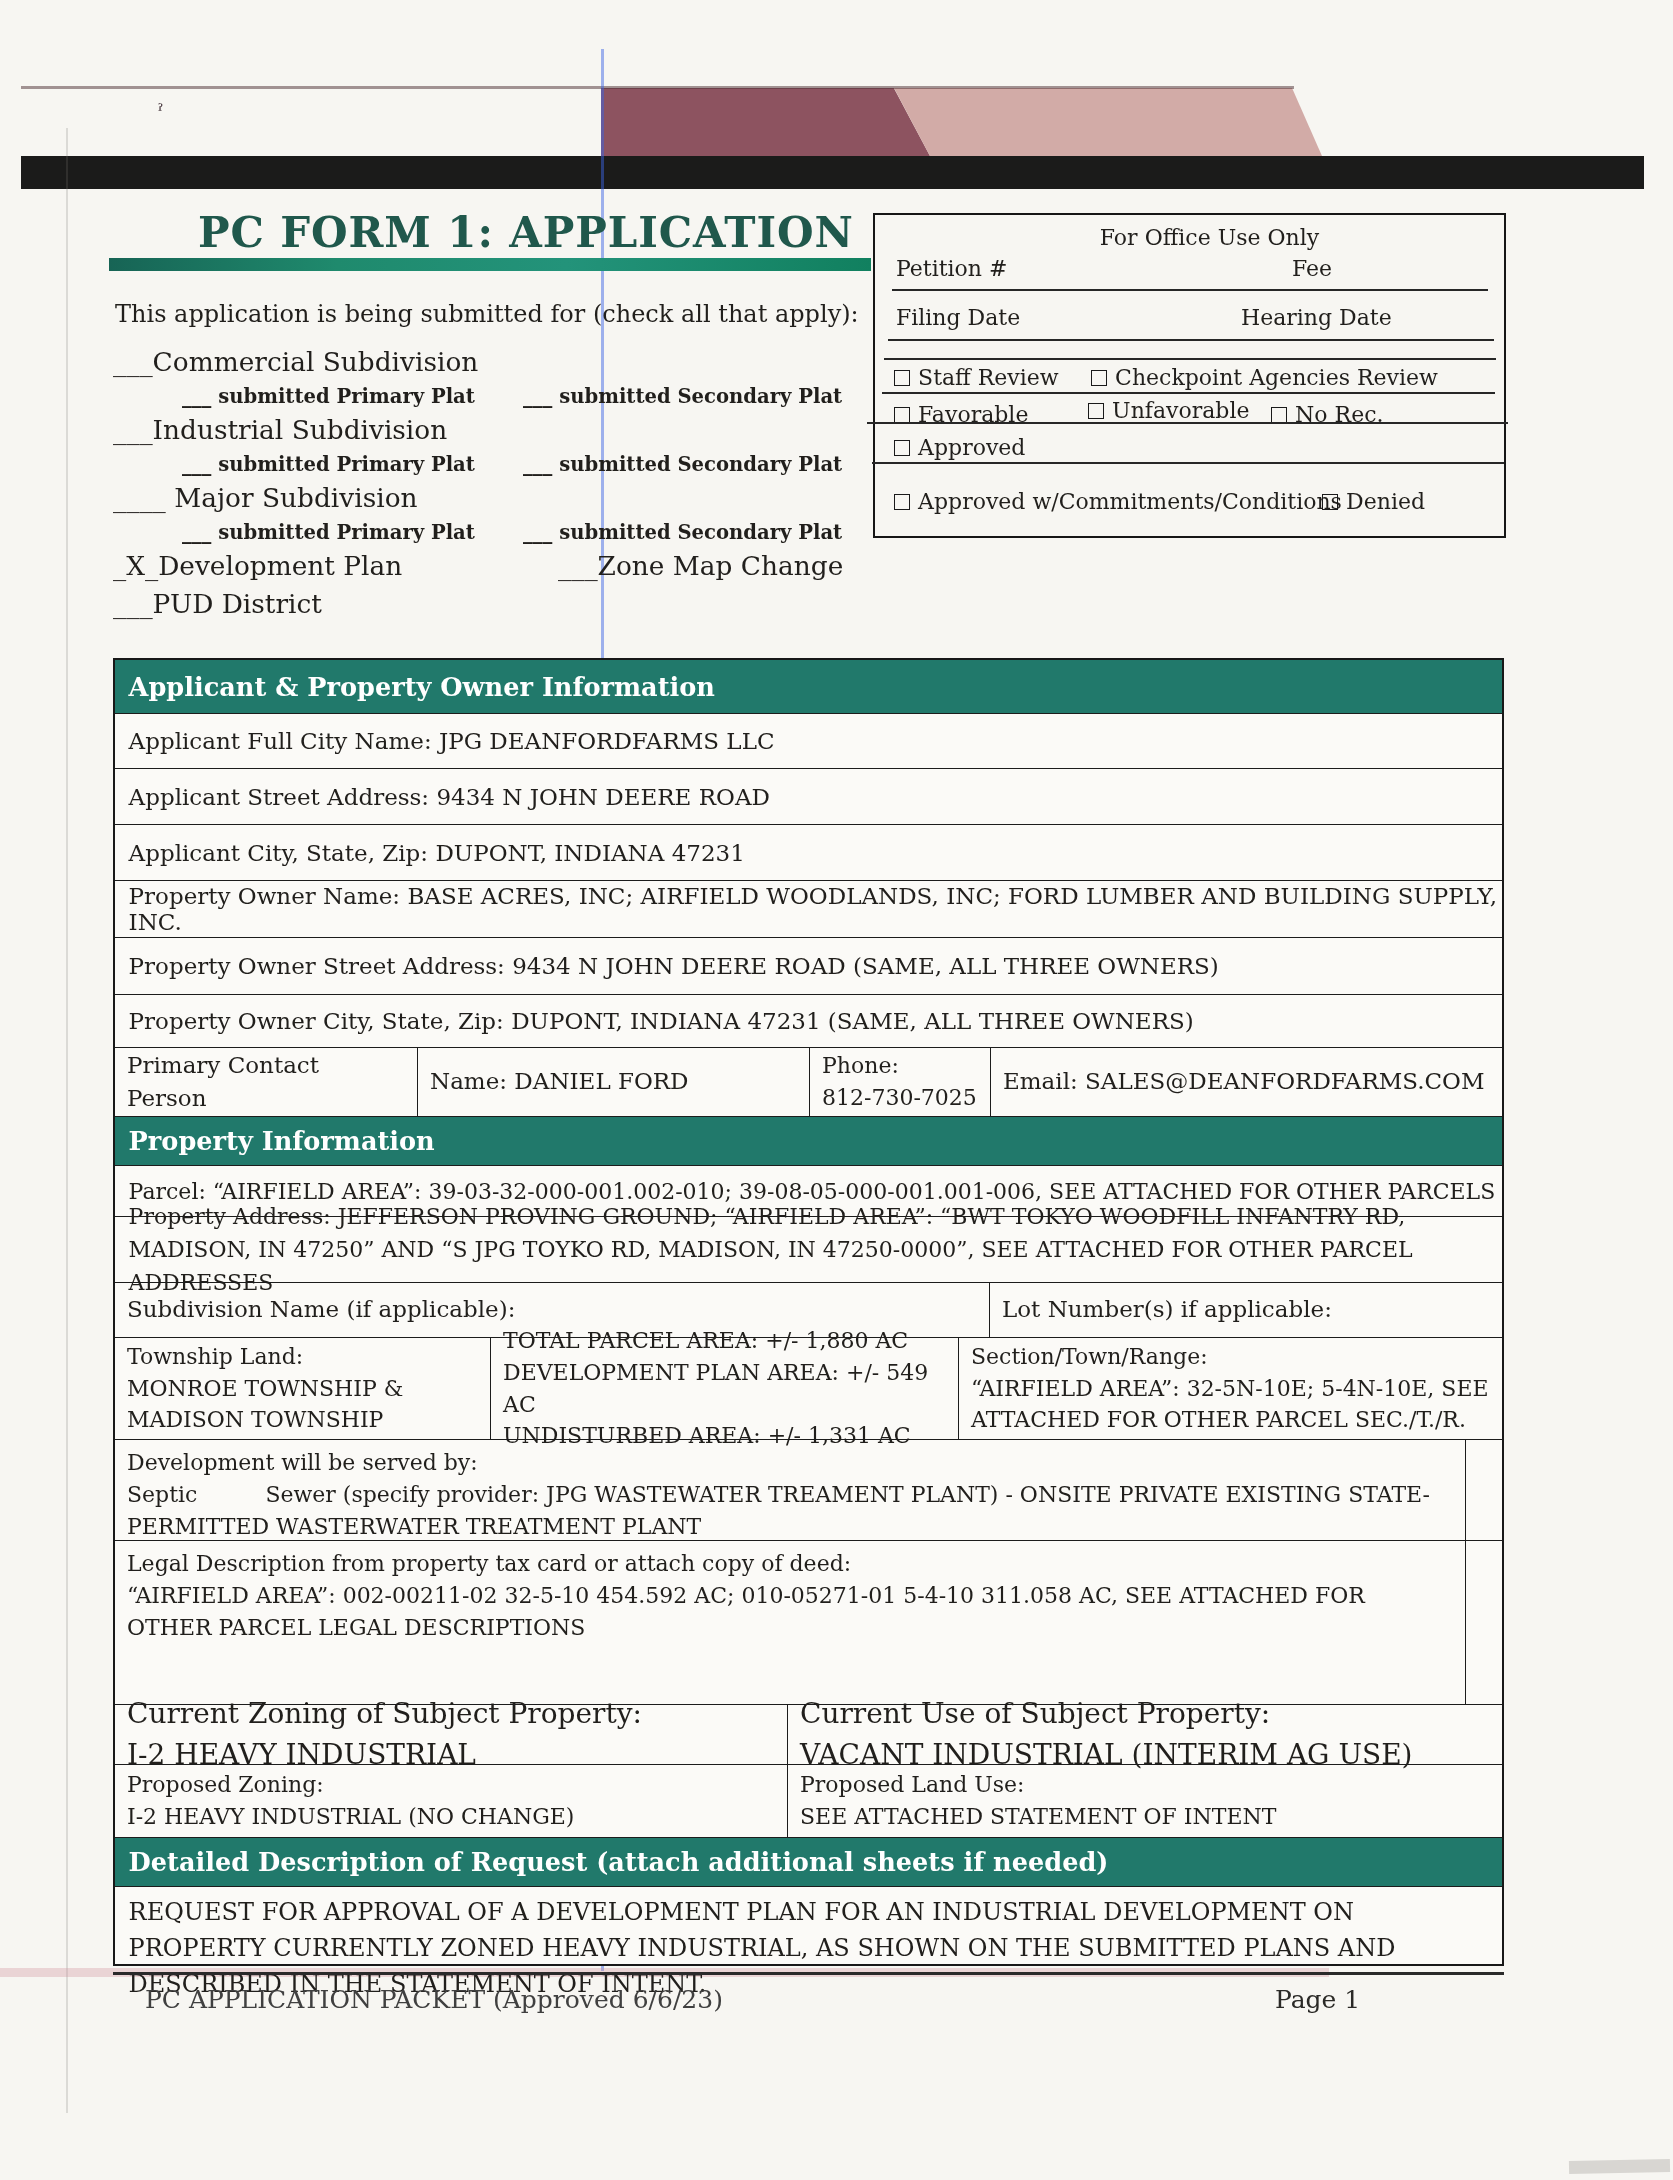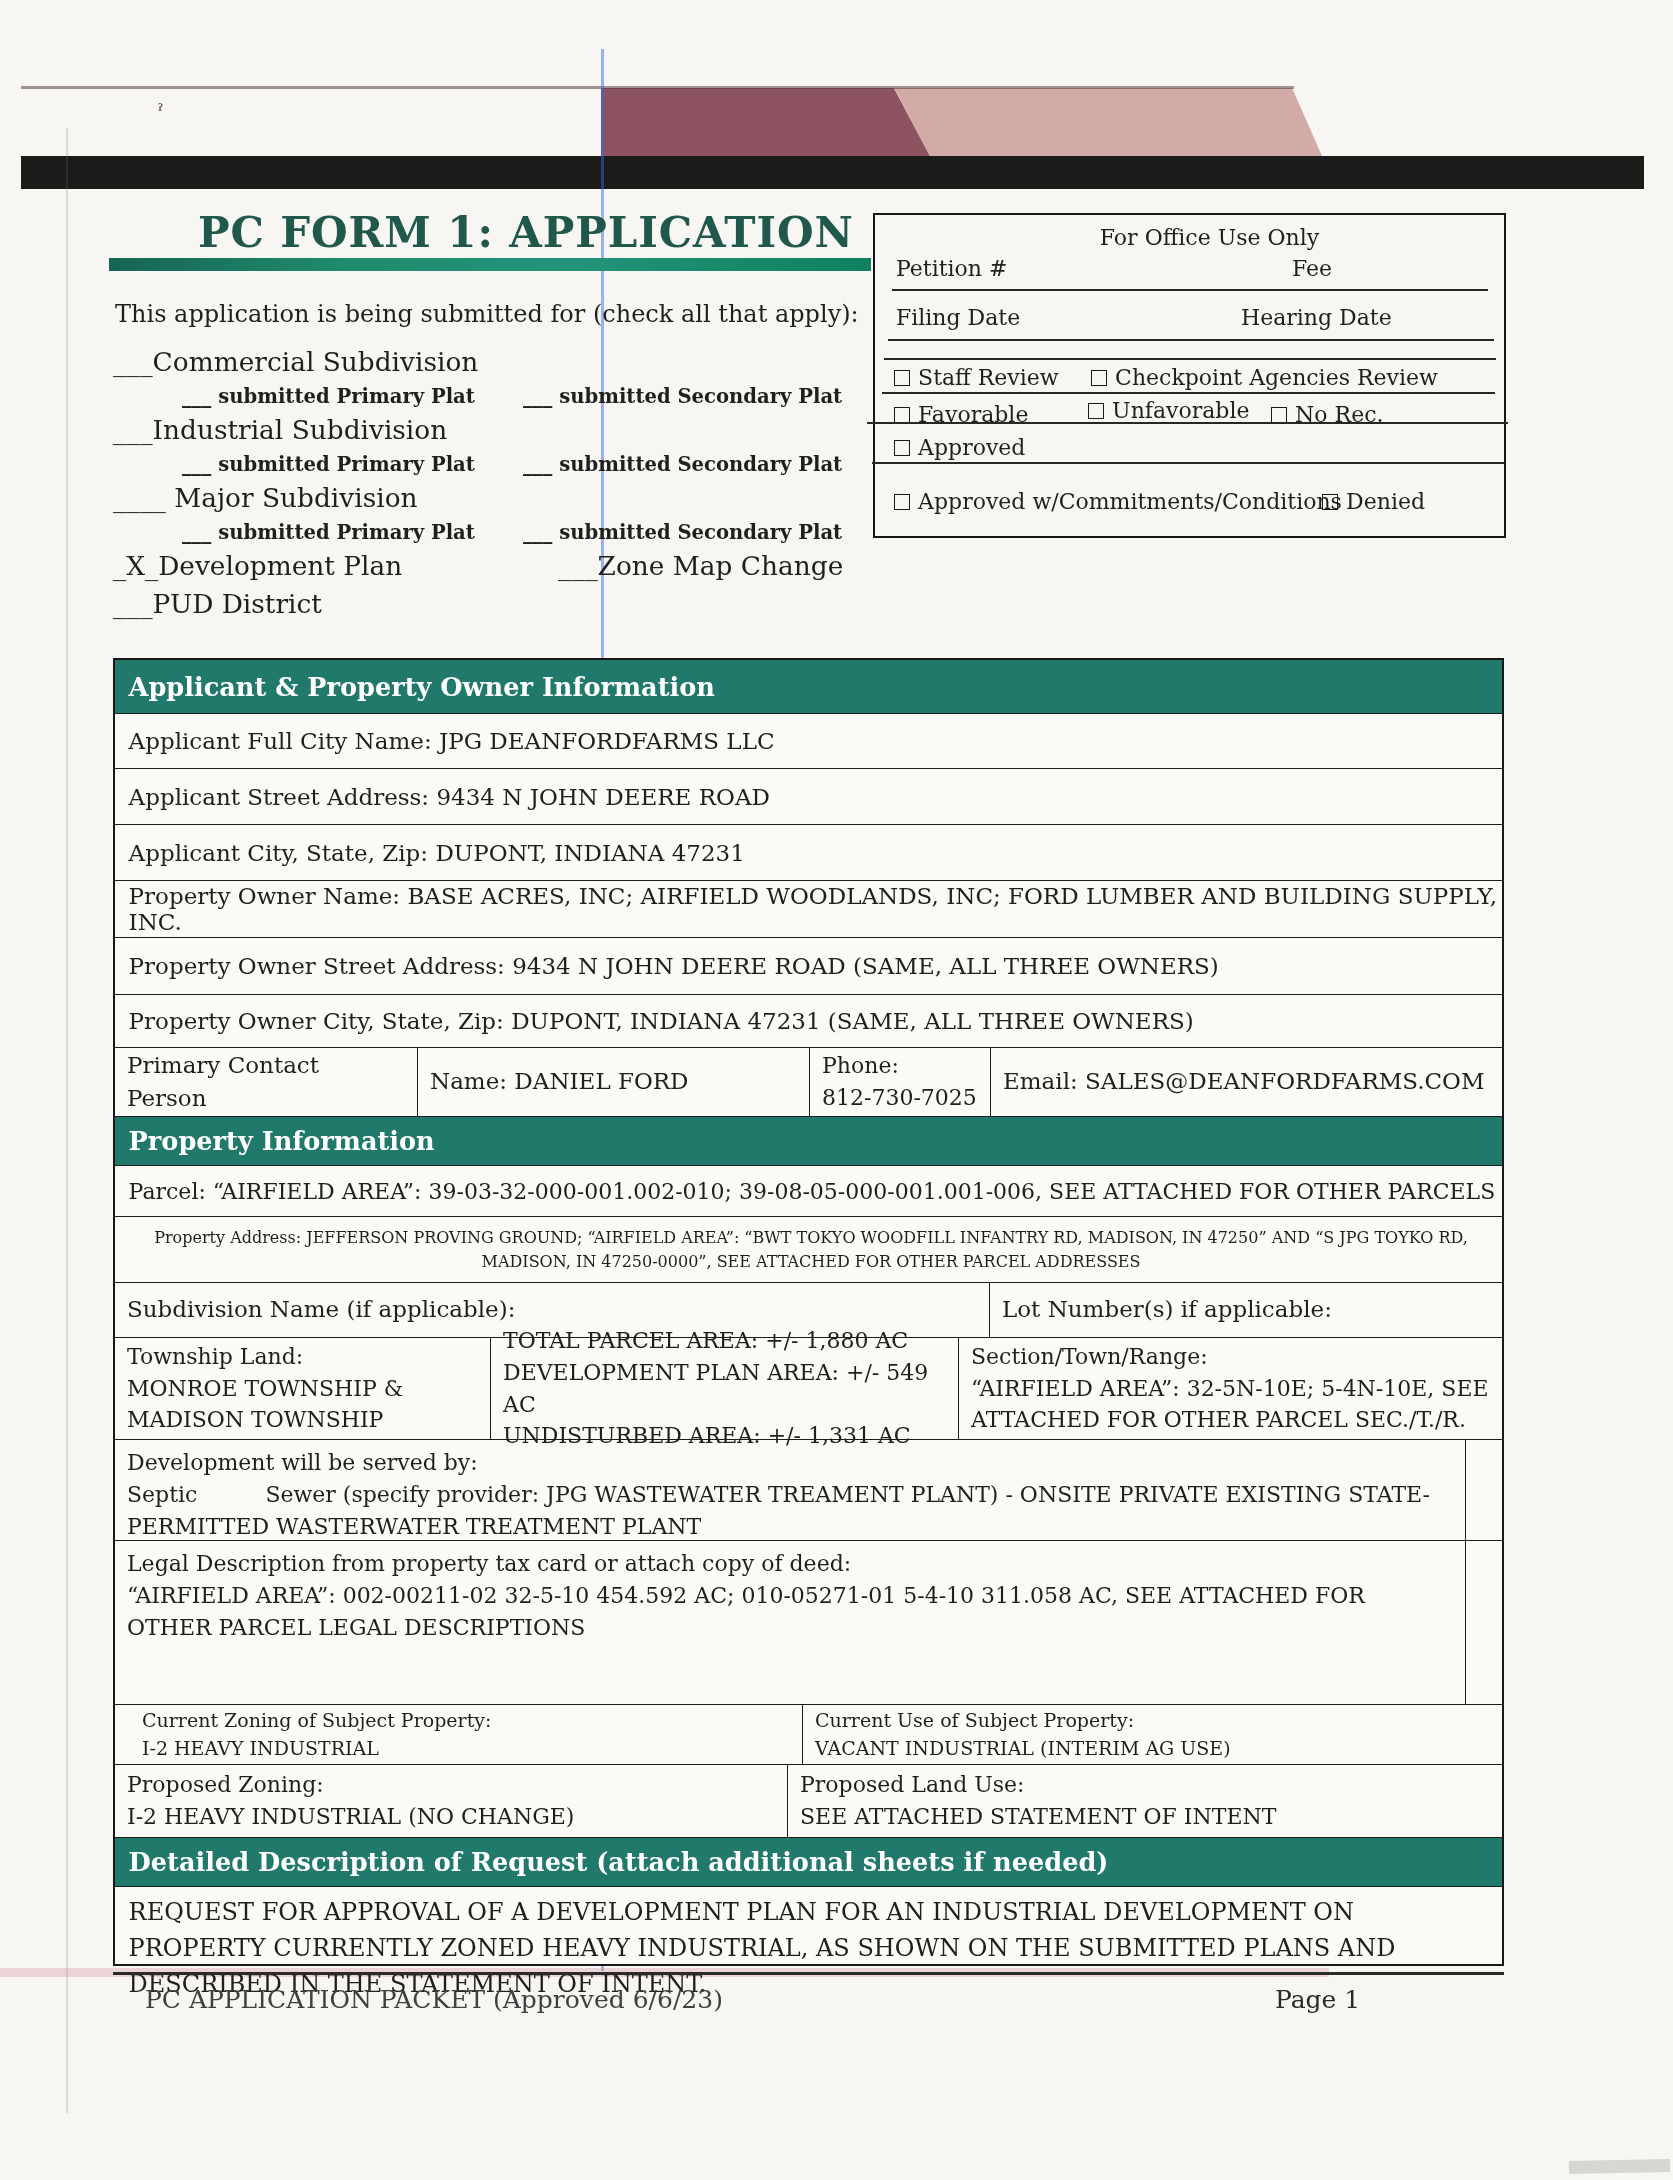--- a/index.html
+++ b/index.html
@@ -170,21 +170,21 @@
     </div>
 
     <div class="trow teal-band" style="height:49px;">
       <span class="pad">Property Information</span>
     </div>
 
     <div class="trow" style="height:51px;font-size:22px;">
       <span class="pad"><span>Parcel:</span>&nbsp;<span>“AIRFIELD AREA”: 39-03-32-000-001.002-010; 39-08-05-000-001.001-006, SEE ATTACHED FOR OTHER PARCELS</span></span>
     </div>
 
-    <div class="trow row-2line" style="height:66px;font-size:16px;text-align:center;">
+    <div class="trow row-2line" style="height:66px;font-size:22px;">
       <span class="pad" style="padding-right:8.5px;"><span>Property Address:</span>&nbsp;<span>JEFFERSON PROVING GROUND; “AIRFIELD AREA”: “BWT TOKYO WOODFILL INFANTRY RD, MADISON, IN 47250” AND “S JPG TOYKO RD, MADISON, IN 47250-0000”, SEE ATTACHED FOR OTHER PARCEL ADDRESSES</span></span>
     </div>
 
     <div class="trow" style="height:55px;">
       <div class="cell br" style="width:875px;">
           <span class="ln">Subdivision Name (if applicable):</span>
         </div>
       <div class="cell flexgrow">
           <span class="ln">Lot Number(s) if applicable:</span>
         </div>
@@ -218,21 +218,21 @@
     </div>
 
     <div class="trow" style="height:164px;align-items:stretch;">
       <div class="cell flexgrow topalign" style="font-size:22px;">
         <span class="ln">Legal Description from property tax card or attach copy of deed:</span>
         <span class="ln" style="padding-right:34px;">“AIRFIELD AREA”: 002-00211-02 32-5-10 454.592 AC; 010-05271-01 5-4-10 311.058 AC, SEE ATTACHED FOR OTHER PARCEL LEGAL DESCRIPTIONS</span>
       </div>
       <div class="spacer-cell"></div>
     </div>
 
-    <div class="trow" style="height:60px;font-size:19px;padding-left:15px;">
+    <div class="trow" style="height:60px;font-size:28px;">
       <div class="cell br" style="width:673px;">
         <span class="ln">Current Zoning of Subject Property:</span>
         <span class="ln">I-2 HEAVY INDUSTRIAL</span>
       </div>
       <div class="cell flexgrow">
         <span class="ln">Current Use of Subject Property:</span>
         <span class="ln">VACANT INDUSTRIAL (INTERIM AG USE)</span>
       </div>
     </div>
 

